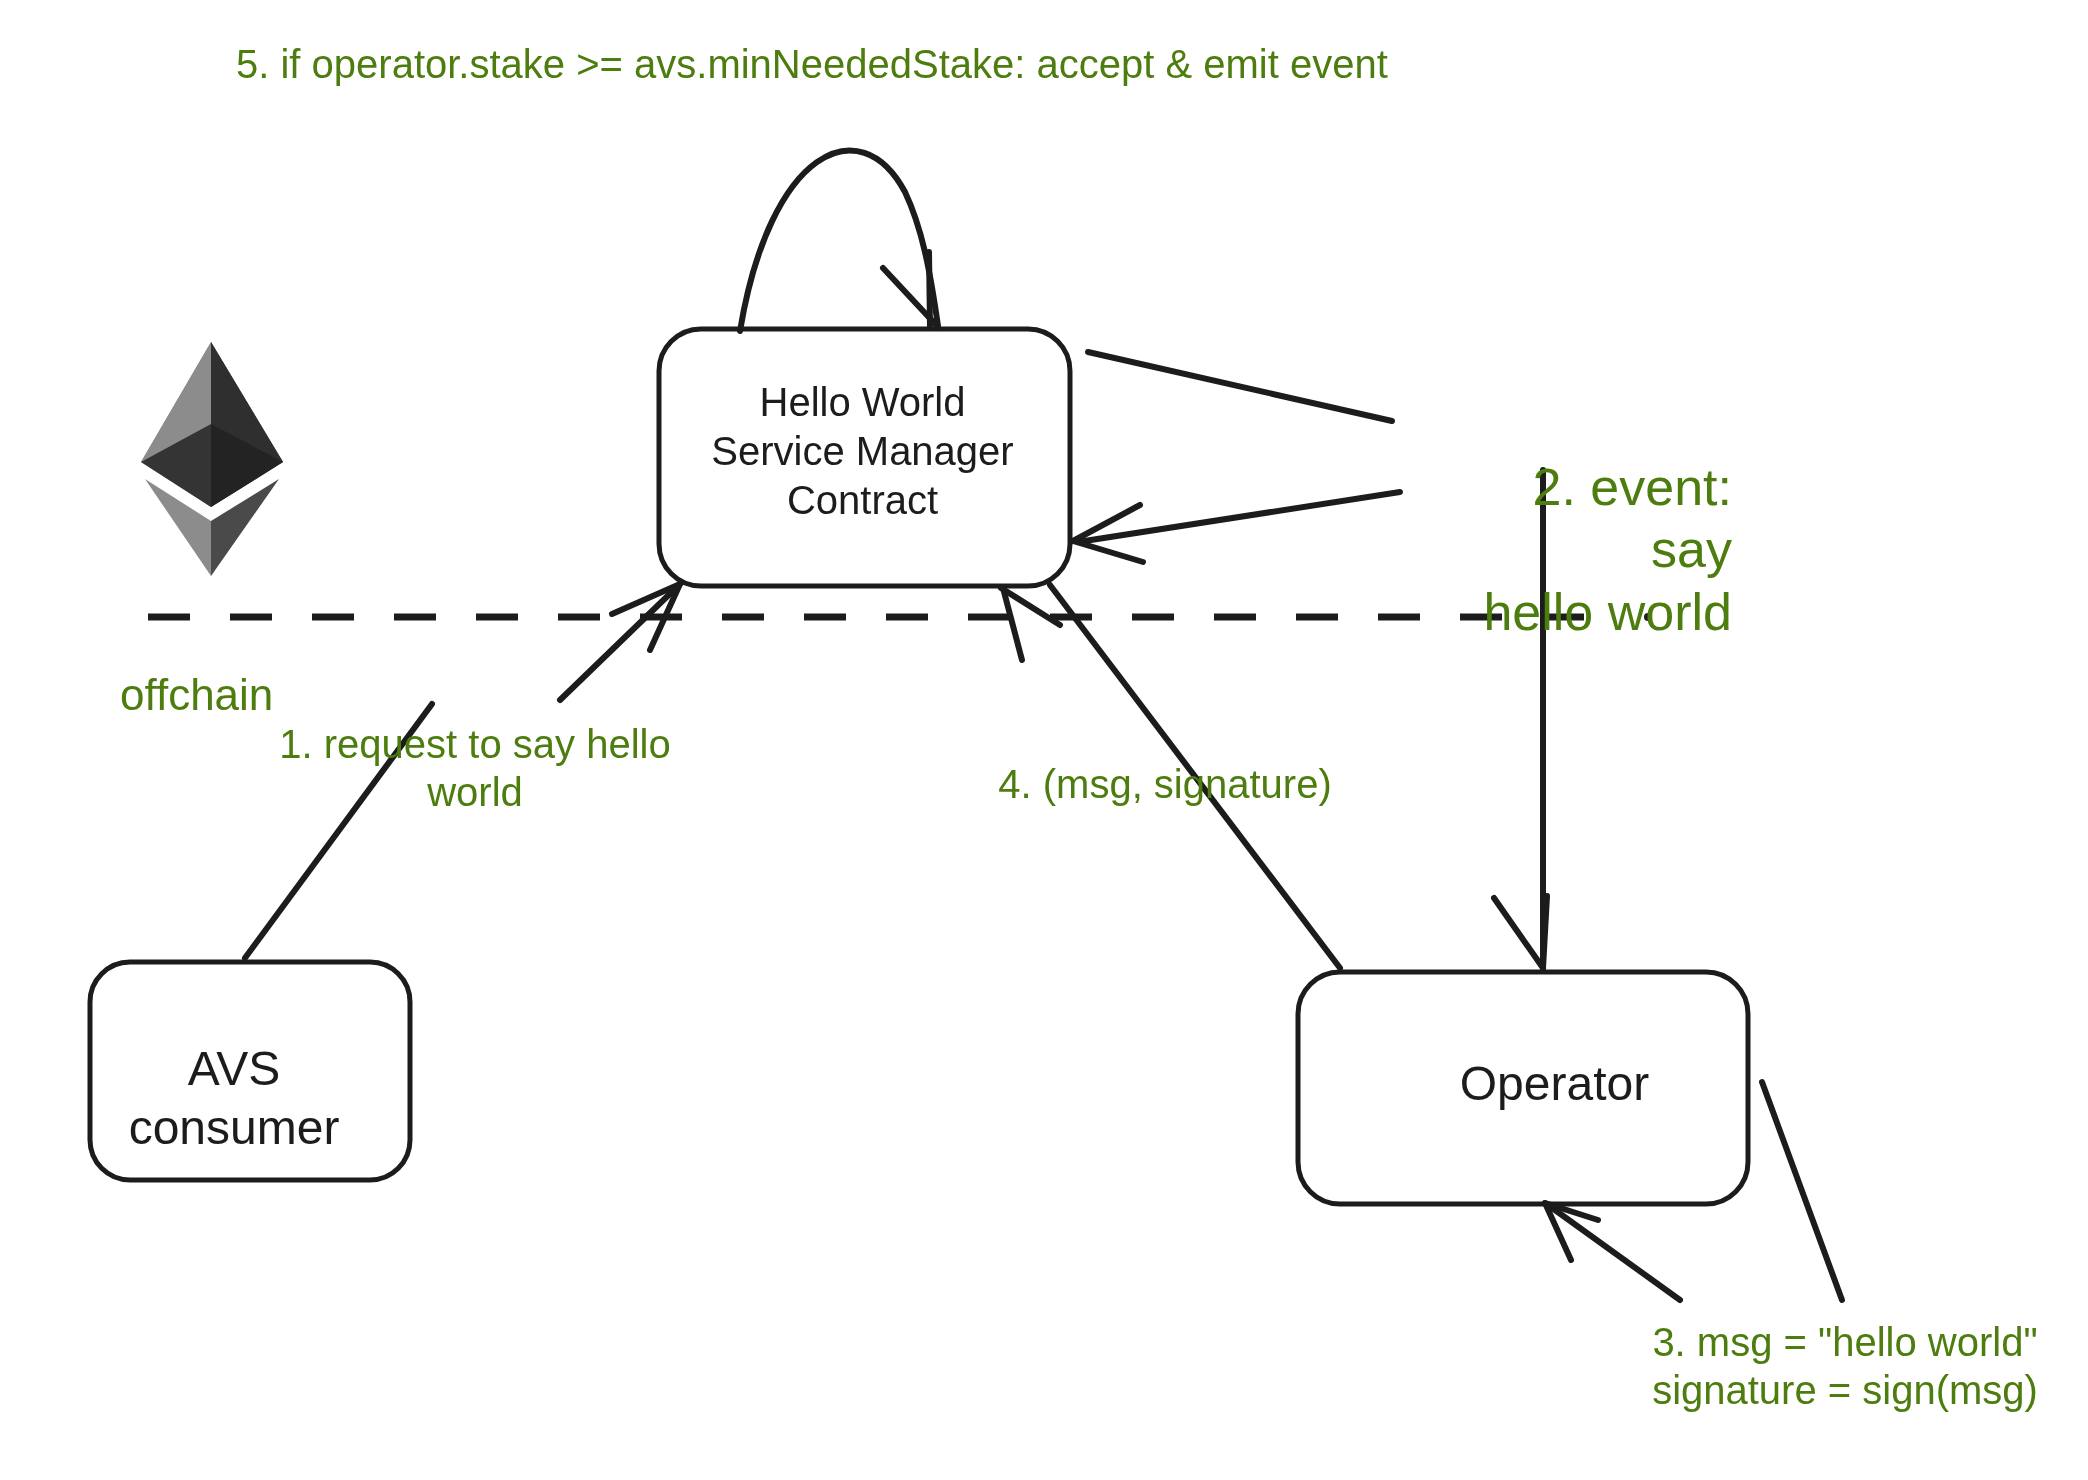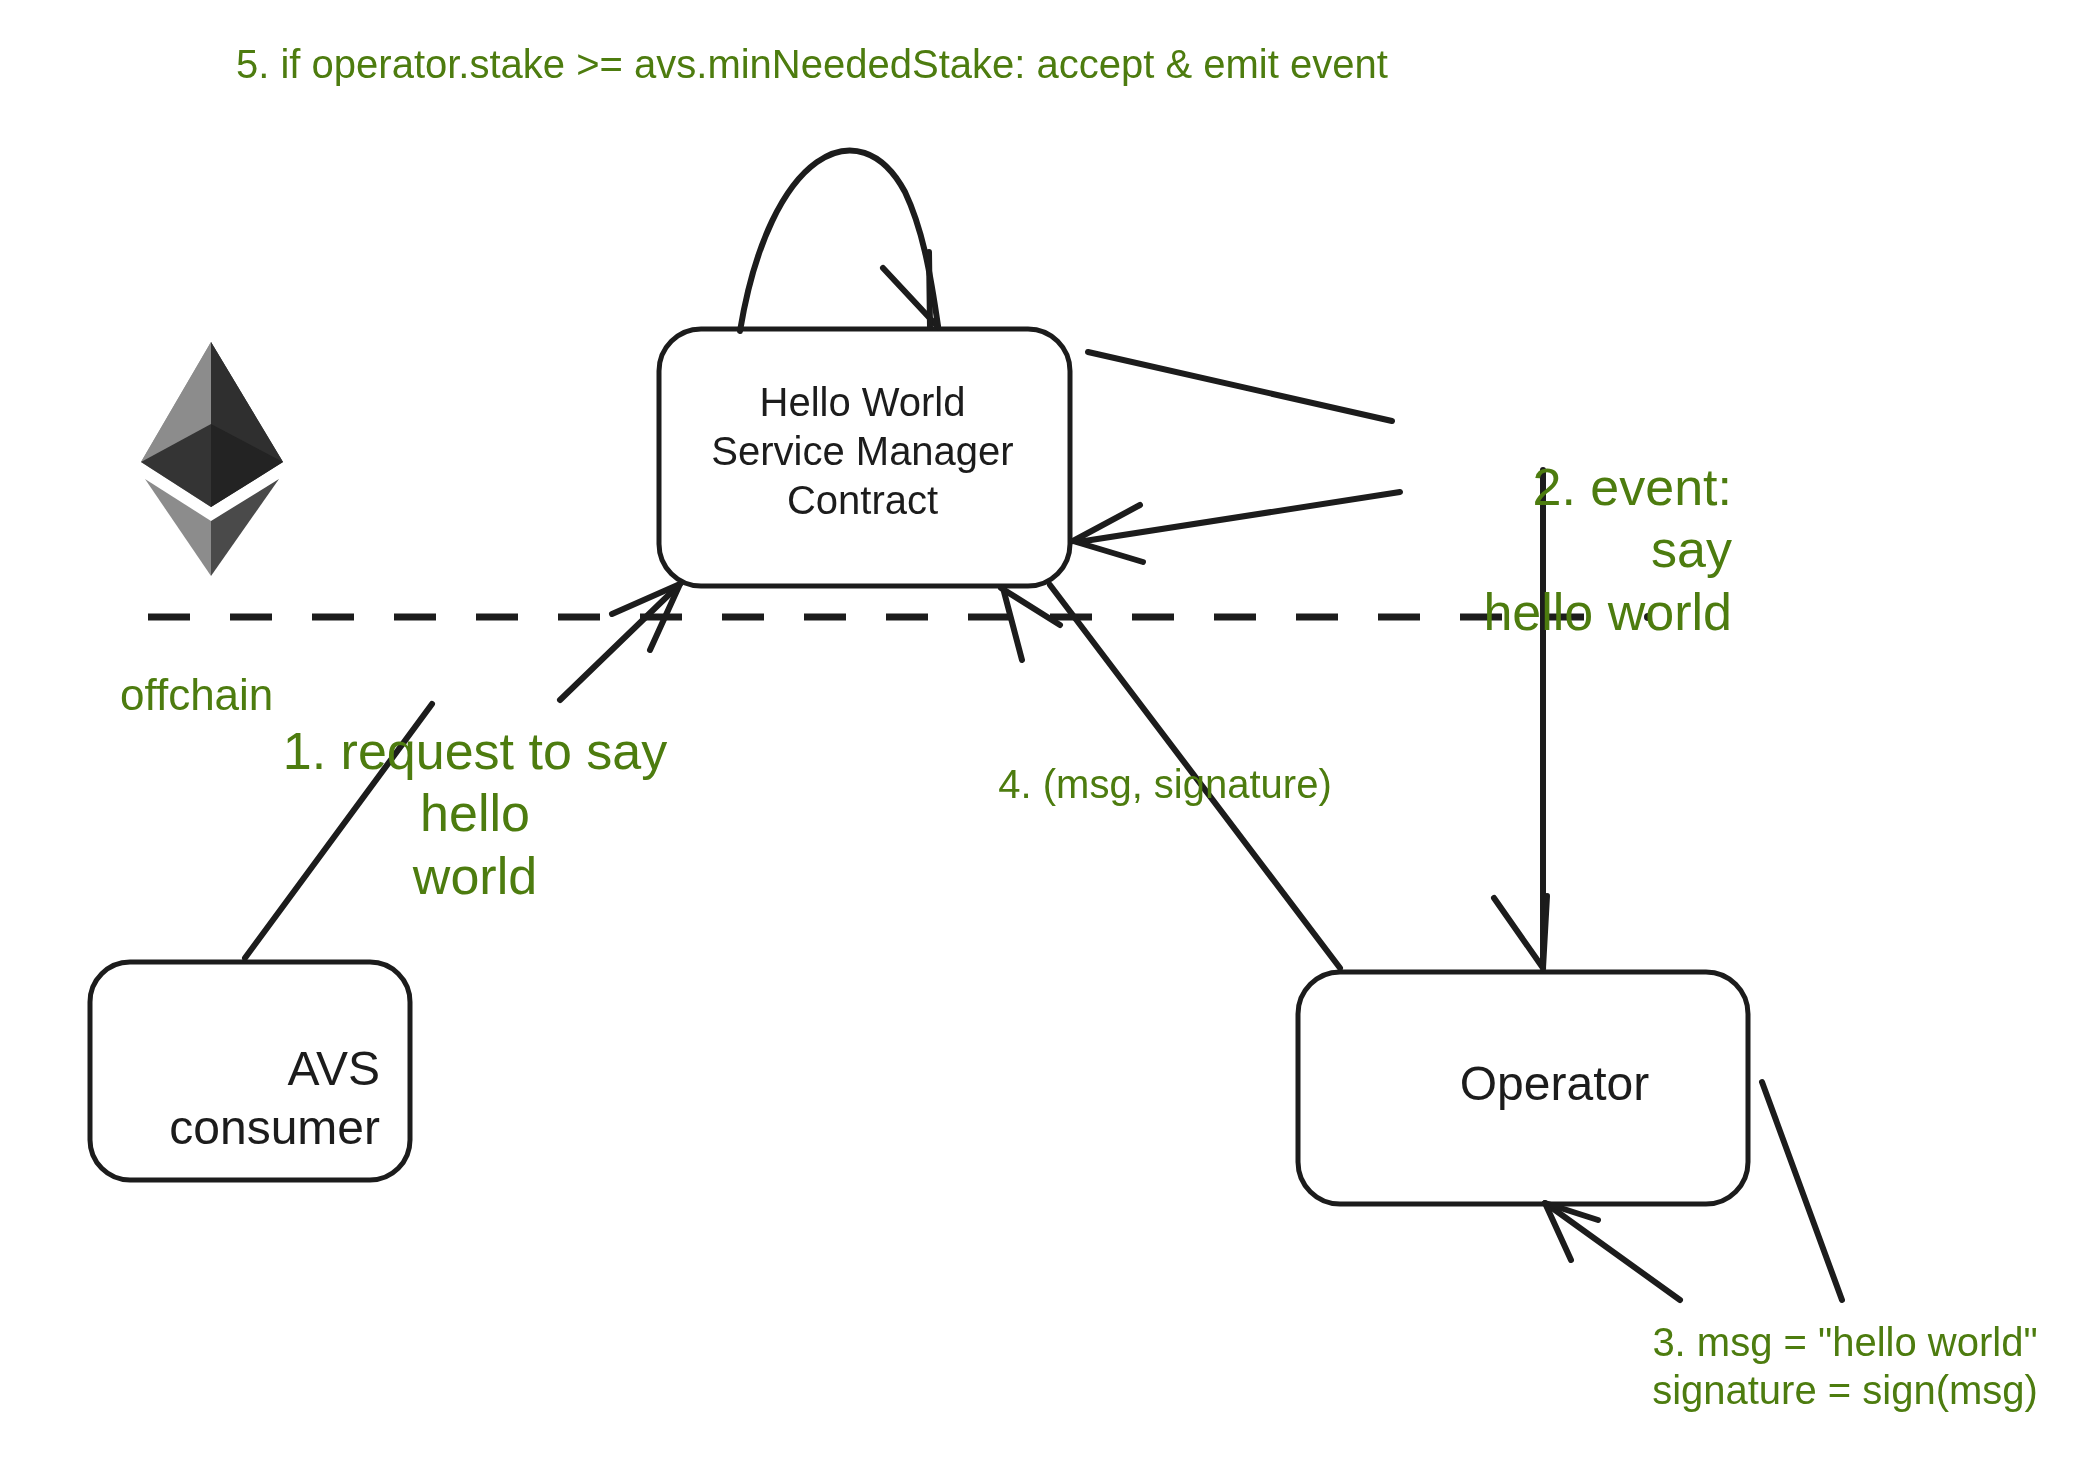--- a/index.html
+++ b/index.html
@@ -54,21 +54,21 @@
   }
   #label-offchain {
     left: 120px;
     top: 669px;
     font-size: 44px;
     text-align: left;
   }
   #label-request {
     left: 240px;
     top: 720px;
-    font-size: 52px;
+    font-size: 40px;
     text-align: center;
     width: 470px;
   }
   #label-msgsig {
     left: 965px;
     top: 760px;
     font-size: 40px;
     text-align: center;
     width: 400px;
   }
@@ -83,21 +83,20 @@
     left: 655px;
     top: 378px;
     width: 415px;
     font-size: 40px;
   }
   #avs-label {
     left: 88px;
     top: 1040px;
     width: 292px;
     font-size: 48px;
-    text-align: right;
   }
   #operator-label {
     left: 1295px;
     top: 1055px;
     width: 455px;
     font-size: 48px;
     padding-left: 32px;
   }
 </style>
 </head>

